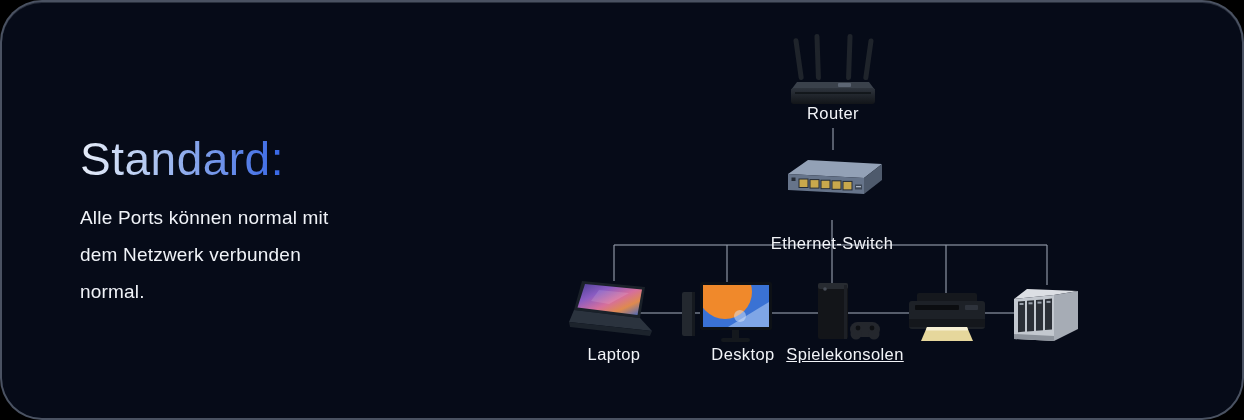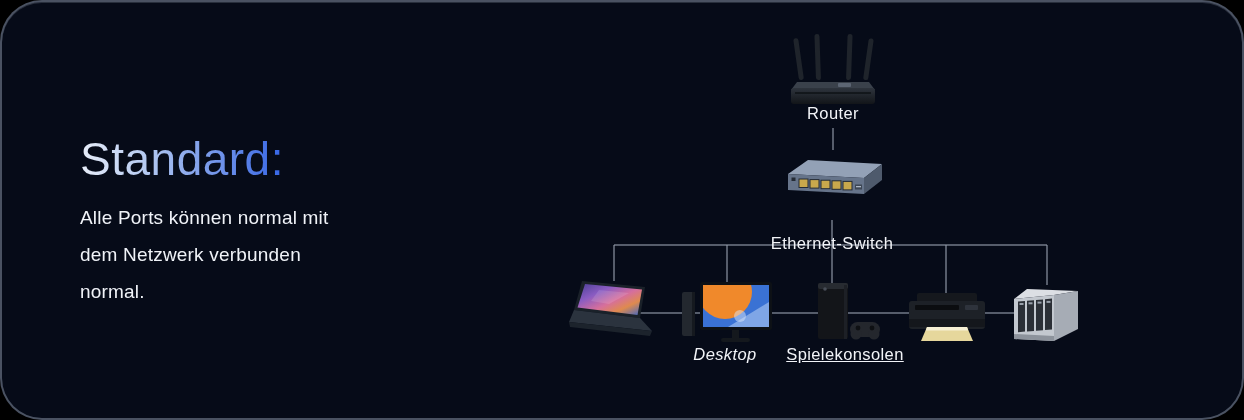--- a/index.html
+++ b/index.html
@@ -46,21 +46,21 @@
   .node-label {
     color: #f2f4f8;
     font-size: 16.5px;
     letter-spacing: 0.4px;
     text-align: center;
   }
   .lbl-router          { left: 771px; top: 102px; width: 120px; text-align: center; }
   .lbl-switch          { left: 755px; top: 196px; width: 150px; margin-top: 36px; }
   .lbl-dev             { top: 343px; width: 150px; }
   .lbl-laptop          { left: 537px; }
-  .lbl-desktop         { left: 648px; font-style: italic; }
+  .lbl-desktop         { left: 666px; }
   .lbl-console         { left: 768px; text-decoration: underline; }
   .lbl-printer         { left: 869px; }
   .lbl-nas             { left: 970px; }
 
   .icon-router  { left: 781px; top: 30px;  }
   .icon-switch  { left: 774px; top: 146px; }
   .icon-laptop  { left: 567px; top: 276px; }
   .icon-desktop { left: 678px; top: 274px; }
   .icon-console { left: 796px; top: 279px; }
   .icon-printer { left: 899px; top: 287px; }
@@ -137,20 +137,21 @@
         <stop offset="0.75" stop-color="#df8a4e"></stop>
         <stop offset="1" stop-color="#3c66c8"></stop>
       </linearGradient>
     </defs>
     <polygon points="13,3 76,9 71,40 5,32" fill="#1a2129"></polygon>
     <polygon points="16,6 73,11.5 68.5,37 8.5,29.5" fill="url(#lapScr)"></polygon>
     <polygon points="30,12 60,15 40,26 22,23" fill="#ffffff" opacity="0.12"></polygon>
     <polygon points="5,32 71,40 83,53 0,44" fill="#2b333e"></polygon>
     <polygon points="0,44 83,53 81,58 1,49" fill="#1c232c"></polygon>
   </svg>
+  <div class="abs node-label lbl-dev lbl-laptop">Laptop</div>
 
   <svg class="abs node-icon icon-desktop" width="96" height="72" viewBox="0 0 96 72">
     <defs>
       <clipPath id="scrClip">
           <rect x="23" y="9" width="66" height="42"></rect>
         </clipPath>
     </defs>
     <rect x="2" y="16" width="13" height="44" rx="2" fill="#23282f"></rect>
     <rect x="12" y="16" width="3" height="44" fill="#15191f"></rect>
     <rect x="20" y="6" width="72" height="48" rx="2" fill="#0d1116"></rect>

